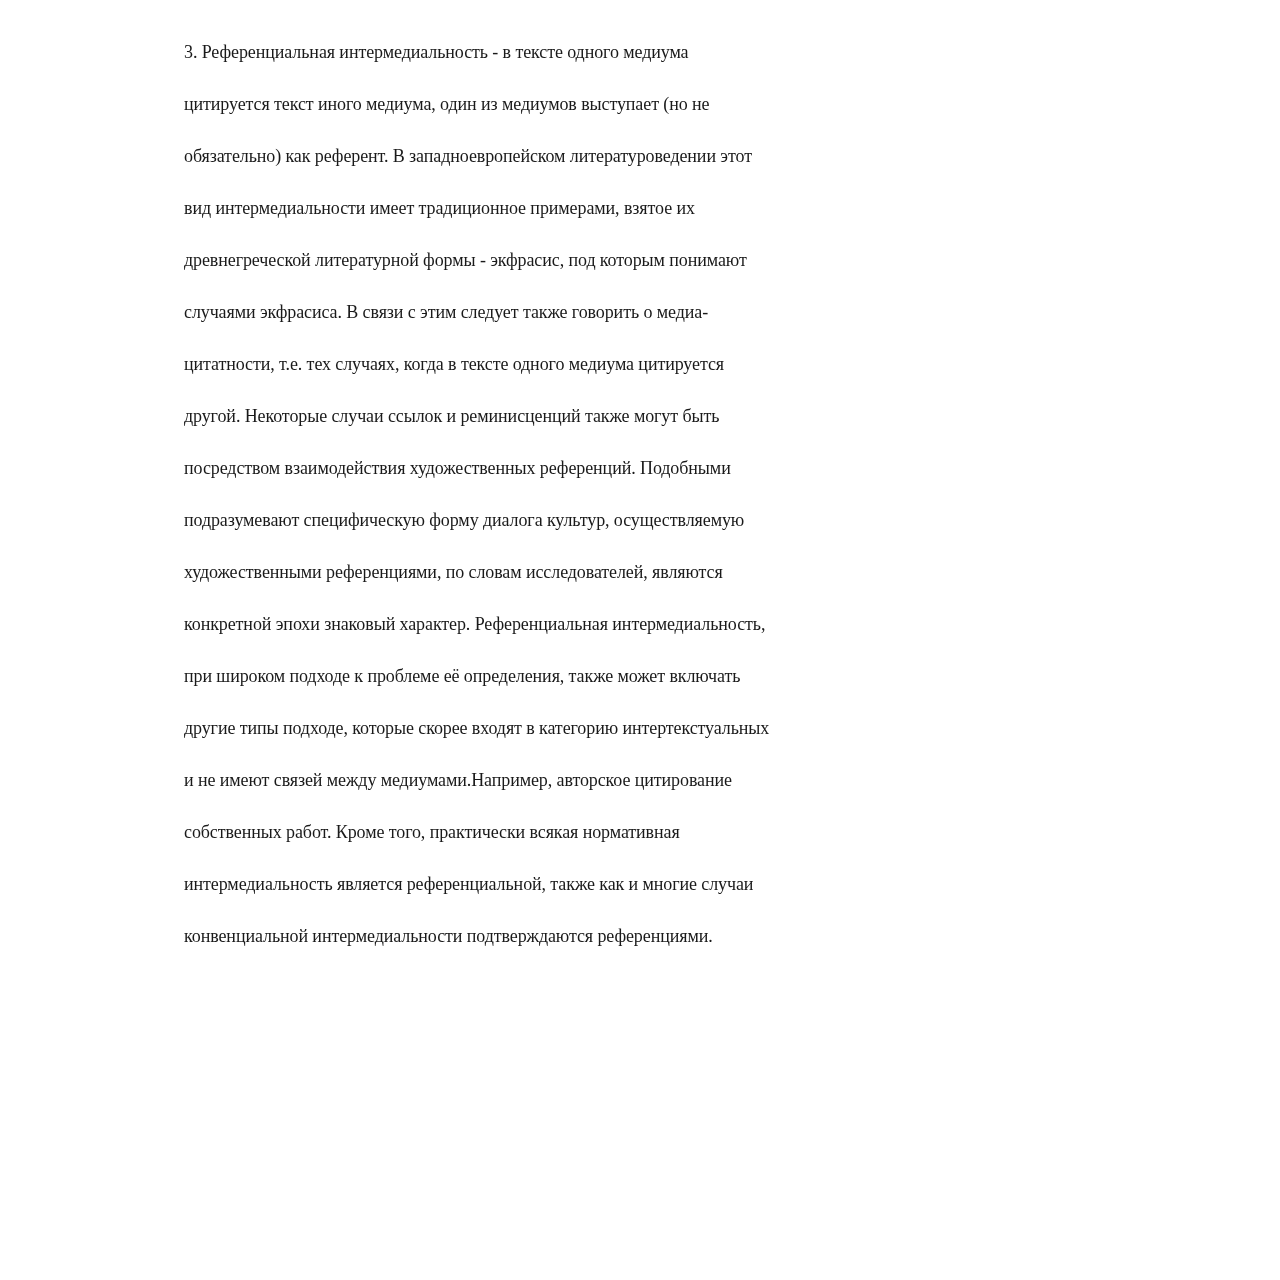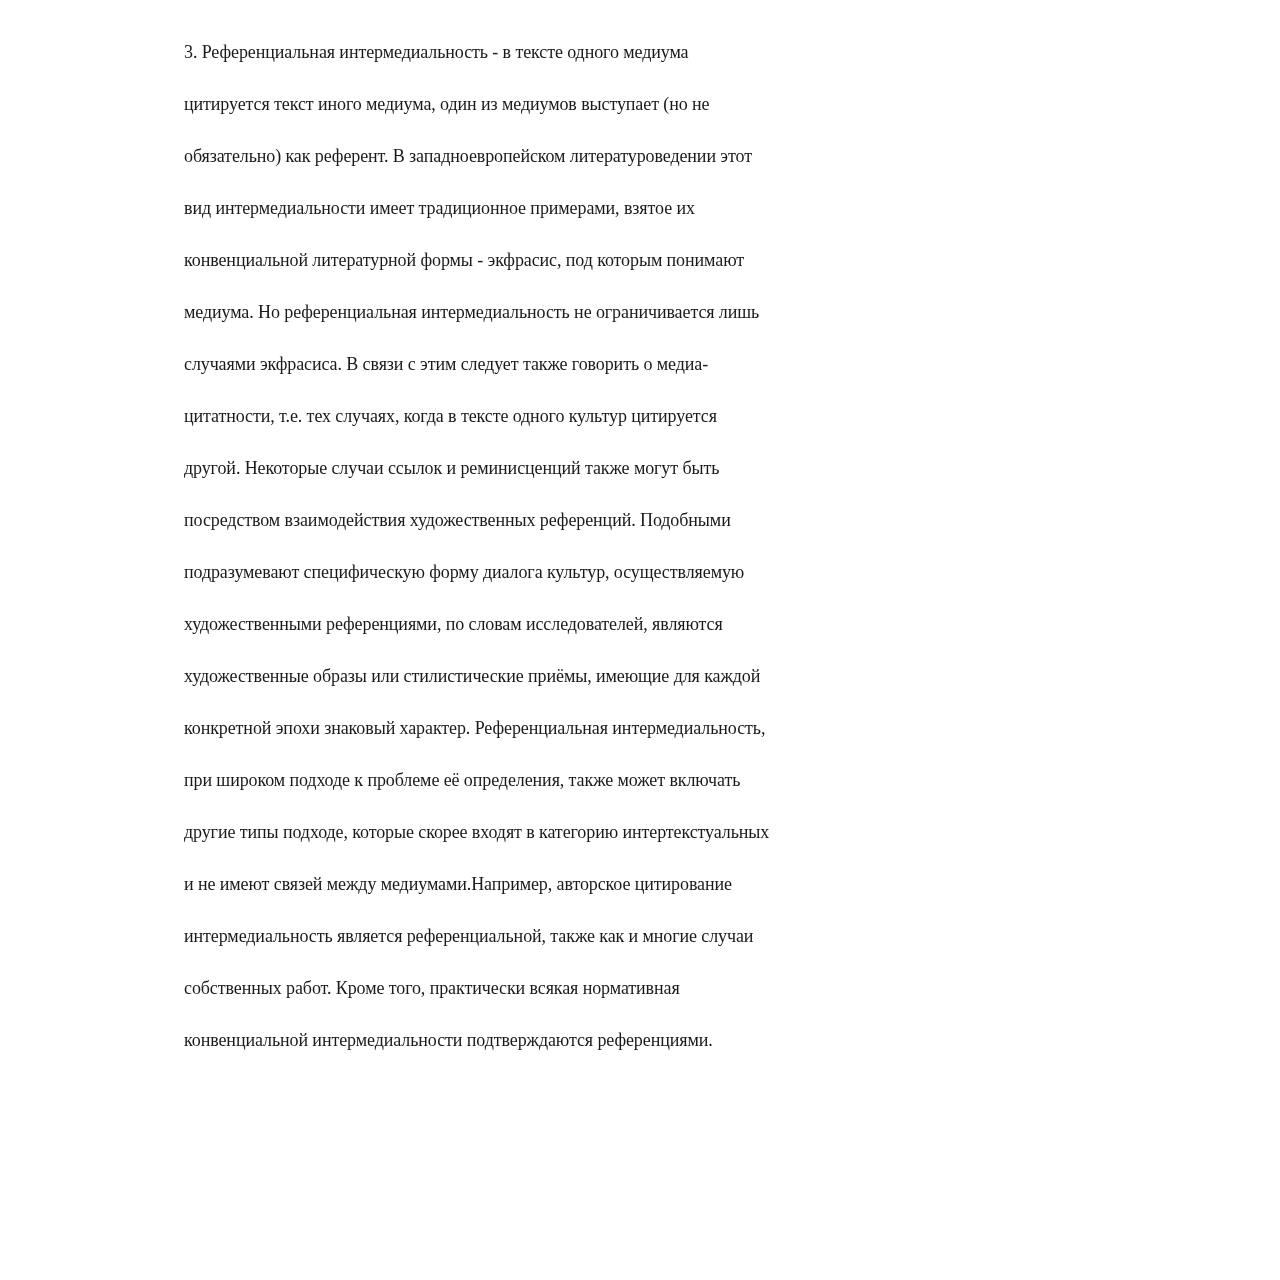--- a/index.html
+++ b/index.html
@@ -31,30 +31,28 @@
   </style>
 </head>
 <body>
 
 <div class="page">
   <div class="paragraph">
     <div class="line">3. Референциальная интермедиальность - в тексте одного медиума</div>
     <div class="line">цитируется текст иного медиума, один из медиумов выступает (но не</div>
     <div class="line">обязательно) как референт. В западноевропейском литературоведении этот</div>
     <div class="line">вид интермедиальности имеет традиционное примерами, взятое их</div>
-    <div class="line">конвенциальной литературной формы - экфрасис, под которым понимают</div>
-    <div class="line">медиума. Но референциальная интермедиальность не ограничивается лишь</div>
+    <div class="line">древнегреческой литературной формы - экфрасис, под которым понимают</div>
     <div class="line">случаями экфрасиса. В связи с этим следует также говорить о медиа-</div>
-    <div class="line">цитатности, т.е. тех случаях, когда в тексте одного культур цитируется</div>
+    <div class="line">цитатности, т.е. тех случаях, когда в тексте одного медиума цитируется</div>
     <div class="line">другой. Некоторые случаи ссылок и реминисценций также могут быть</div>
     <div class="line">посредством взаимодействия художественных референций. Подобными</div>
     <div class="line">подразумевают специфическую форму диалога культур, осуществляемую</div>
     <div class="line">художественными референциями, по словам исследователей, являются</div>
-    <div class="line">художественные образы или стилистические приёмы, имеющие для каждой</div>
     <div class="line">конкретной эпохи знаковый характер. Референциальная интермедиальность,</div>
     <div class="line">при широком подходе к проблеме её определения, также может включать</div>
     <div class="line">другие типы подходе, которые скорее входят в категорию интертекстуальных</div>
     <div class="line">и не имеют связей между медиумами.Например, авторское цитирование</div>
+    <div class="line">собственных работ. Кроме того, практически всякая нормативная</div>
     <div class="line">интермедиальность является референциальной, также как и многие случаи</div>
-    <div class="line">собственных работ. Кроме того, практически всякая нормативная</div>
     <div class="line">конвенциальной интермедиальности подтверждаются референциями.</div>
   </div>
 </div>
 
 </body></html>

